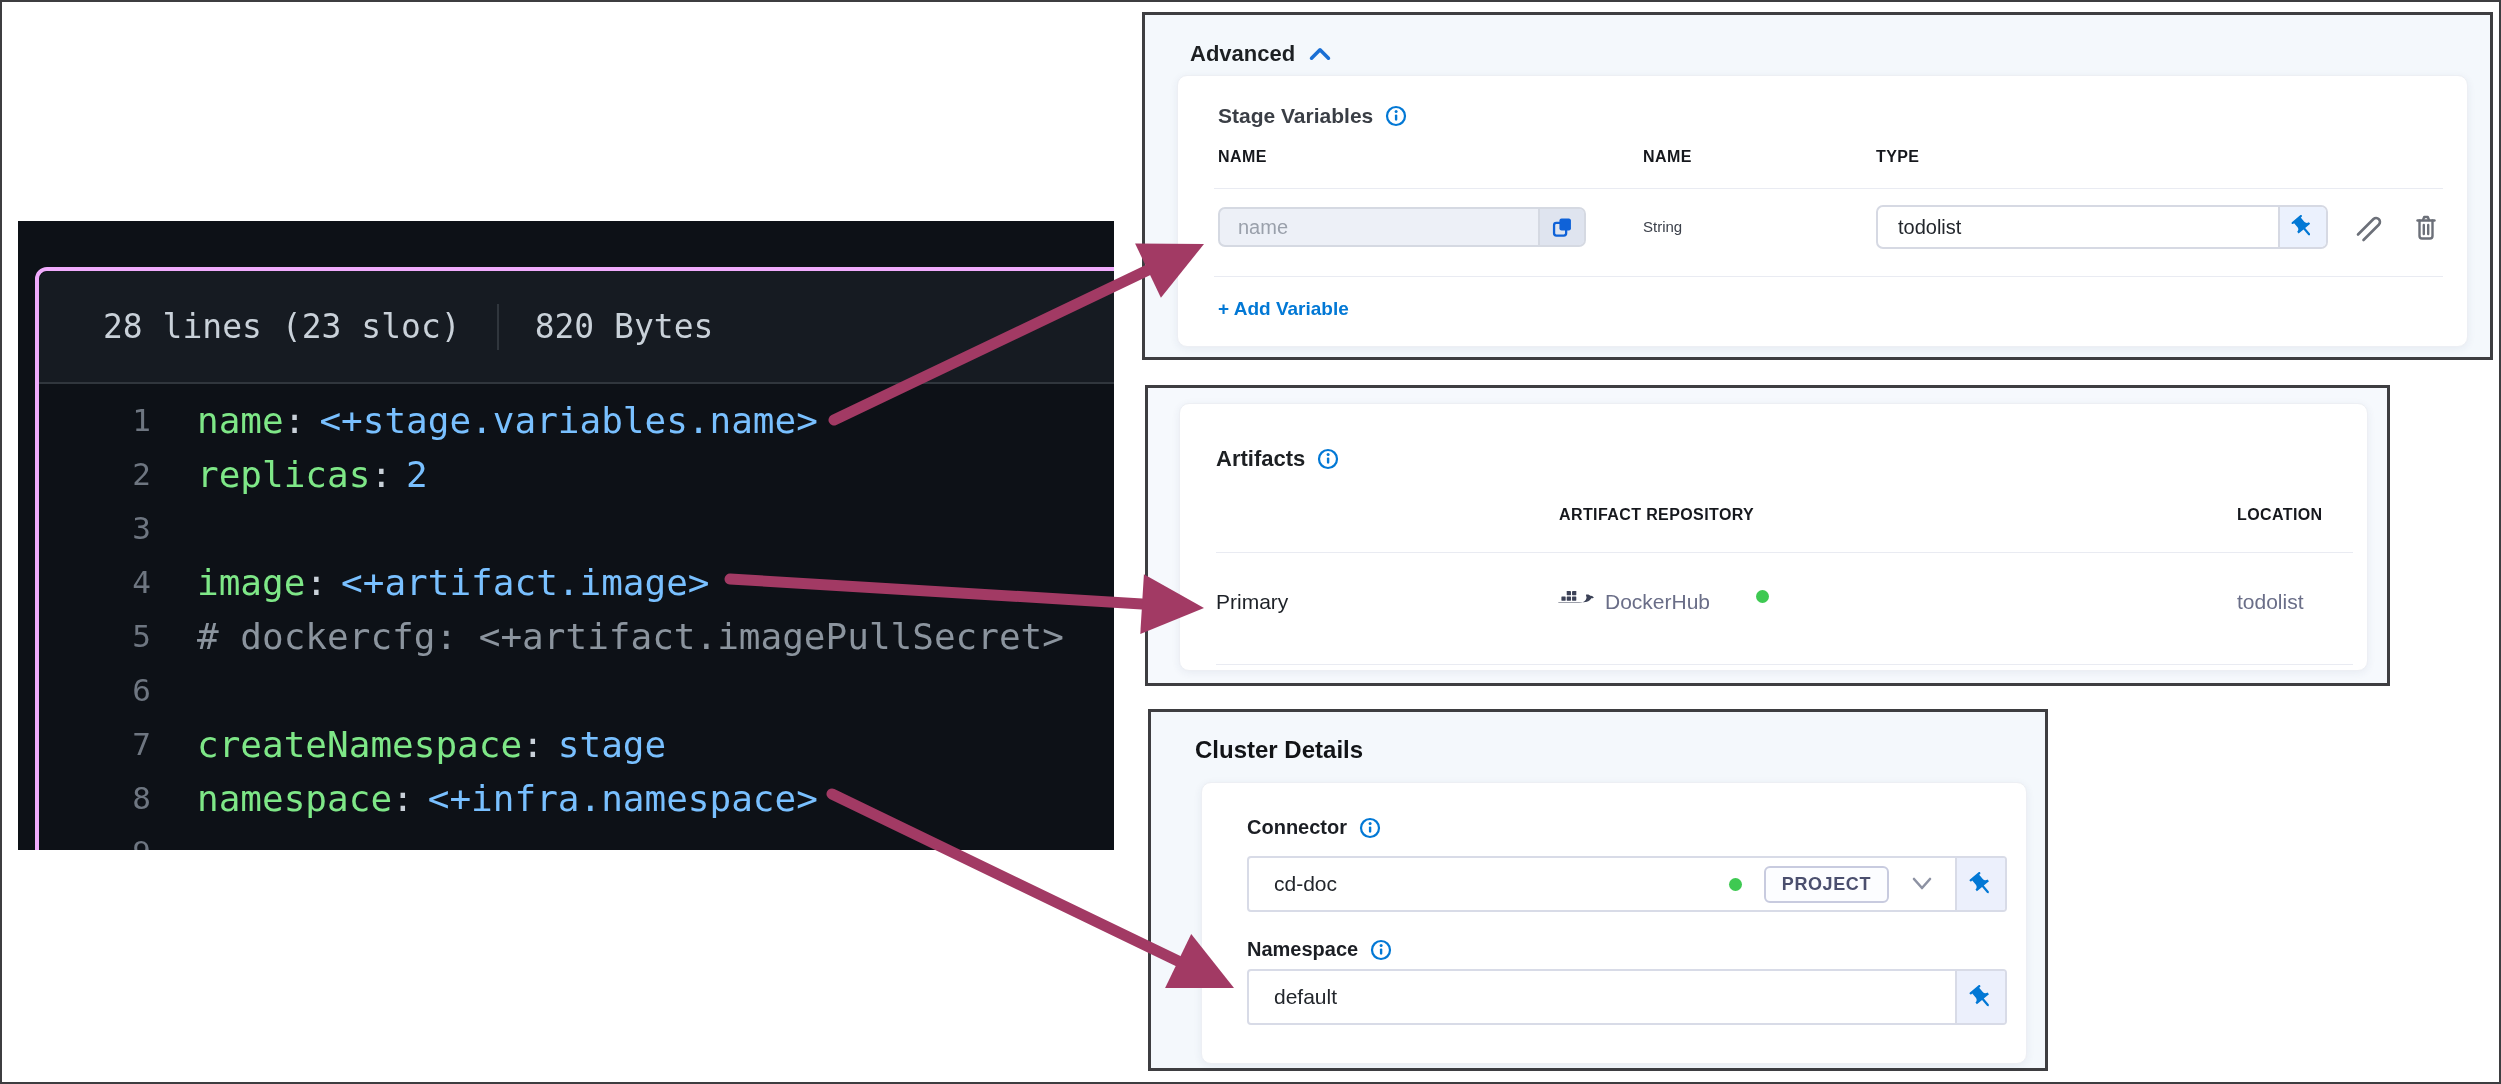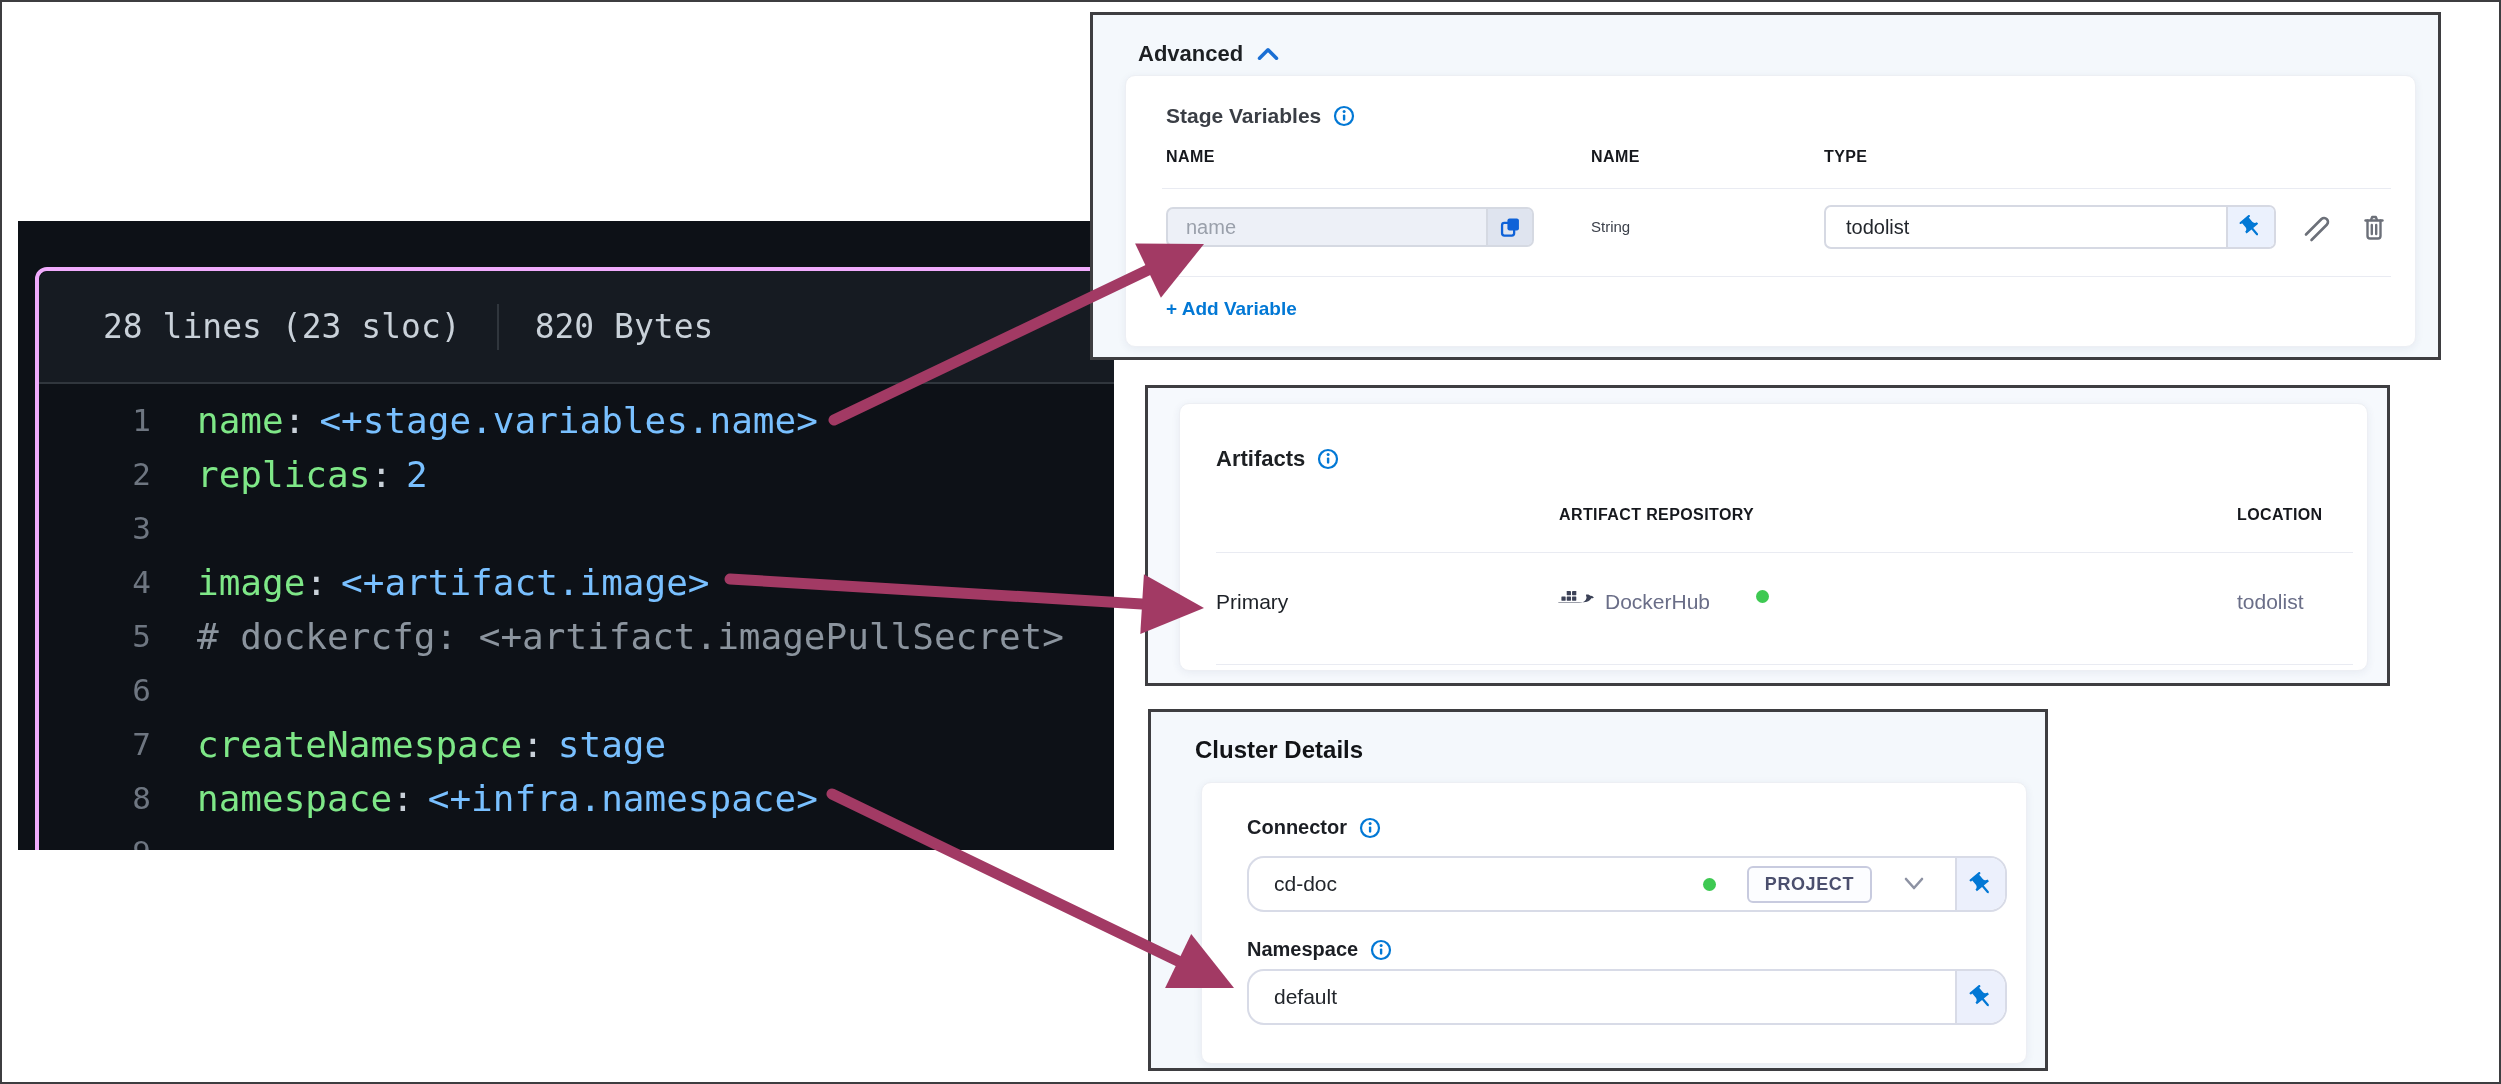--- a/index.html
+++ b/index.html
@@ -23,21 +23,21 @@
 
   
   .shot { position:absolute; border:3px solid #3e3e41; background:#f4f8fc; }
   .card { position:absolute; background:#ffffff; border:1px solid #edeff4; border-radius:10px; box-shadow:0 2px 8px rgba(40,50,100,0.07); }
   .sec-title { font-weight:bold; color:#3a3e45; display:inline-flex; align-items:center; gap:12px; }
   .col-head { font-size:16px; font-weight:bold; color:#16181d; letter-spacing:0.4px; }
   .divider { position:absolute; height:1px; background:#e9ebf2; }
   .info-ic { width:22px; height:22px; flex:none; }
 
   
-  .p-adv { left:1088px; top:10px; width:1351px; height:348px; }
+  .p-adv { left:1140px; top:10px; width:1351px; height:348px; }
   .adv-title { position:absolute; left:45px; top:26px; font-size:22px; font-weight:bold; color:#1d2023; display:flex; align-items:center; gap:14px; }
   .adv-card { left:32px; top:60px; width:1291px; height:272px; }
   .sv-title { position:absolute; left:40px; top:28px; font-size:21px; }
   .cols-row span { position:absolute; top:72px; }
   .c-name { left:40px; } .c-type { left:465px; } .c-value { left:698px; }
   .adv-div1 { top:112px; left:36px; right:24px; }
   .adv-div2 { top:200px; left:36px; right:24px; }
   .name-wrap { position:absolute; left:40px; top:131px; width:368px; height:40px; display:flex; background:#edf0f7; border:2px solid #d5d9e2; border-radius:7px; overflow:hidden; }
   .name-wrap input { flex:1; min-width:0; border:none; outline:none; background:transparent; padding-left:18px; font-size:20px; color:#3a3e46; font-family:"Liberation Sans",sans-serif; }
   .name-wrap input::placeholder { color:#9aa0ab; }
@@ -65,24 +65,24 @@
   .whale { position:absolute; left:376px; top:183px; }
   .gdot { width:13px; height:13px; border-radius:50%; background:#3ec952; display:inline-block; }
   .art-dot { position:absolute; left:576px; top:192px; }
 
   
   .p-clu { left:1146px; top:707px; width:900px; height:362px; }
   .clu-title { position:absolute; left:44px; top:24px; font-size:24px; font-weight:bold; color:#121417; }
   .clu-card { left:50px; top:70px; width:826px; height:282px; }
   .fld-label { position:absolute; left:45px; font-size:20px; font-weight:600; color:#1b1e24; display:flex; align-items:center; gap:12px; }
   .lbl-conn { top:33px; } .lbl-ns { top:155px; }
-  .fld { position:absolute; left:45px; width:760px; height:56px; display:flex; align-items:center; background:#fff; border:2px solid #d8dbe7; border-radius:17px; overflow:hidden; }
+  .fld { position:absolute; left:45px; width:760px; height:56px; display:flex; align-items:center; background:#fff; border:2px solid #d8dbe7; border-radius:4px; overflow:hidden; }
   .fld-conn { top:73px; } .fld-ns { top:186px; }
   .fld-text { padding-left:25px; font-size:21px; color:#22262c; }
-  .fld-right { margin-left:auto; display:flex; align-items:center; gap:31px; padding-right:30px; }
+  .fld-right { margin-left:auto; display:flex; align-items:center; gap:22px; padding-right:22px; }
   .chip { border:2px solid #c8cbdf; border-radius:6px; background:#fcfdff; padding:6px 16px; font-size:18px; font-weight:bold; letter-spacing:0.6px; color:#4b4f6e; }
   .pin-seg2 { margin-left:0; width:50px; height:100%; flex:none; background:#ecf0fc; border-left:2px solid #d8dbe7; display:flex; align-items:center; justify-content:center; cursor:pointer; }
 
   .arrows { position:absolute; left:0; top:0; width:2501px; height:1084px; pointer-events:none; z-index:9; }
 </style>
 </head>
 <body>
 
 <div class="page">
 

